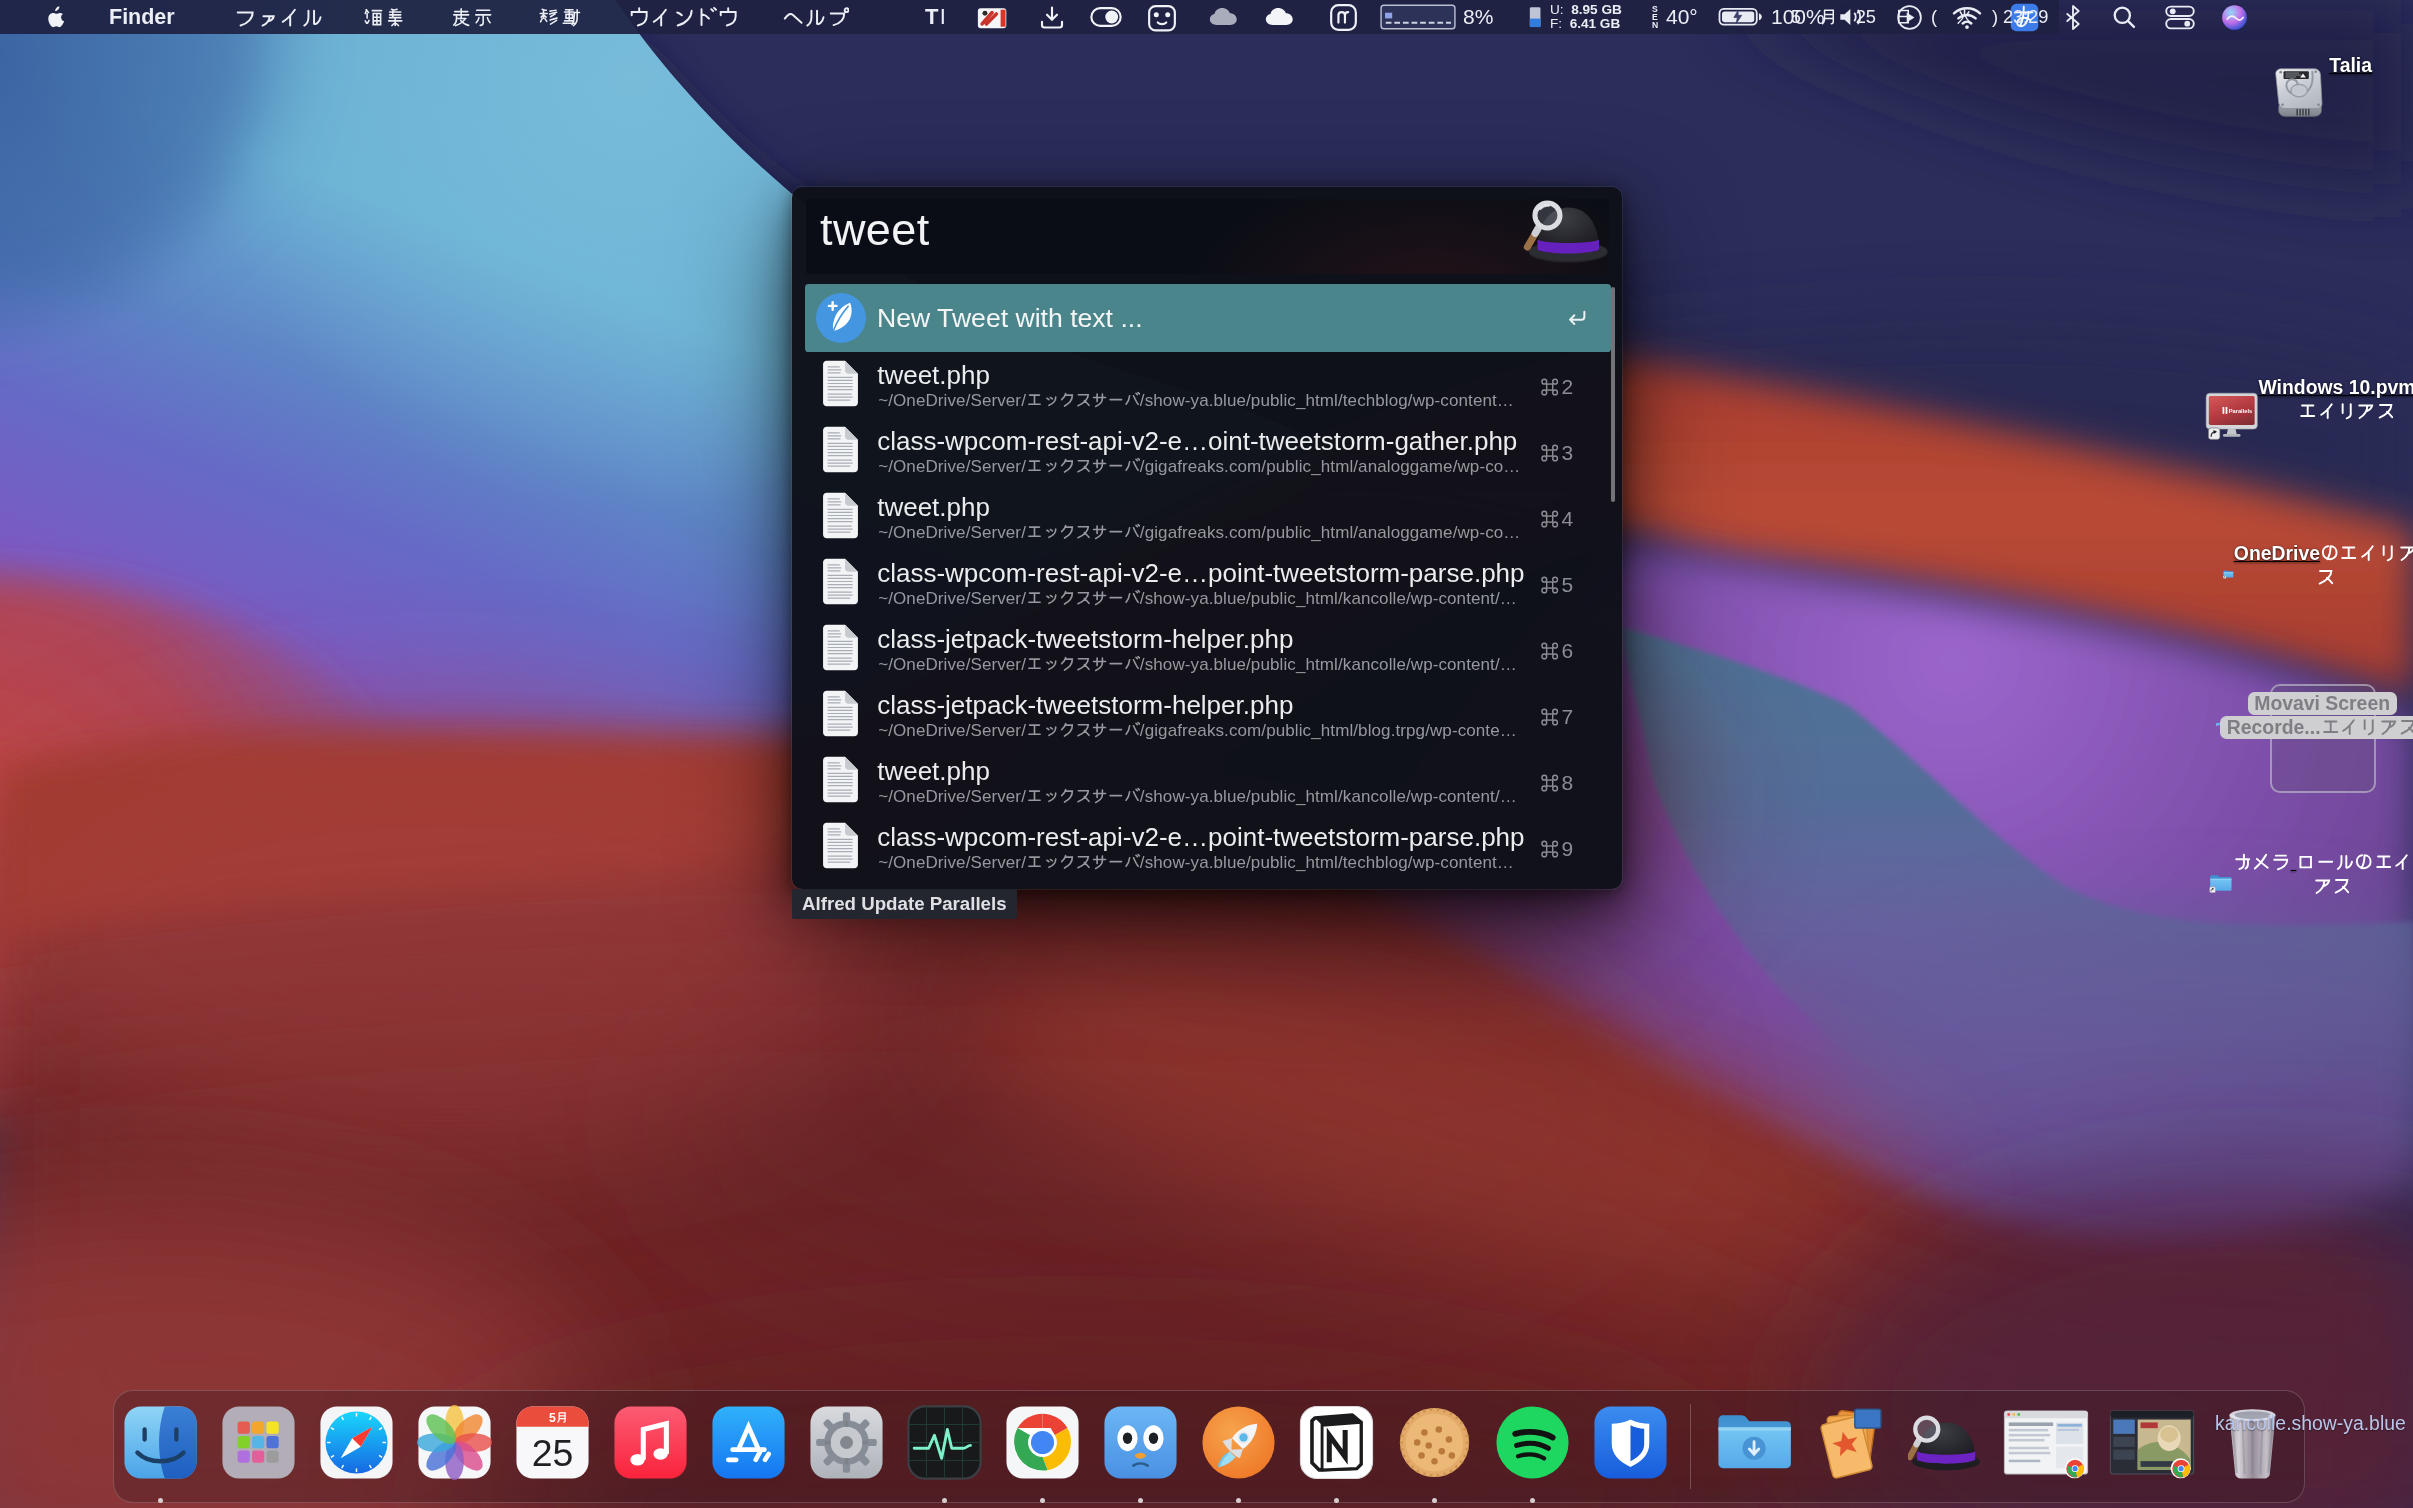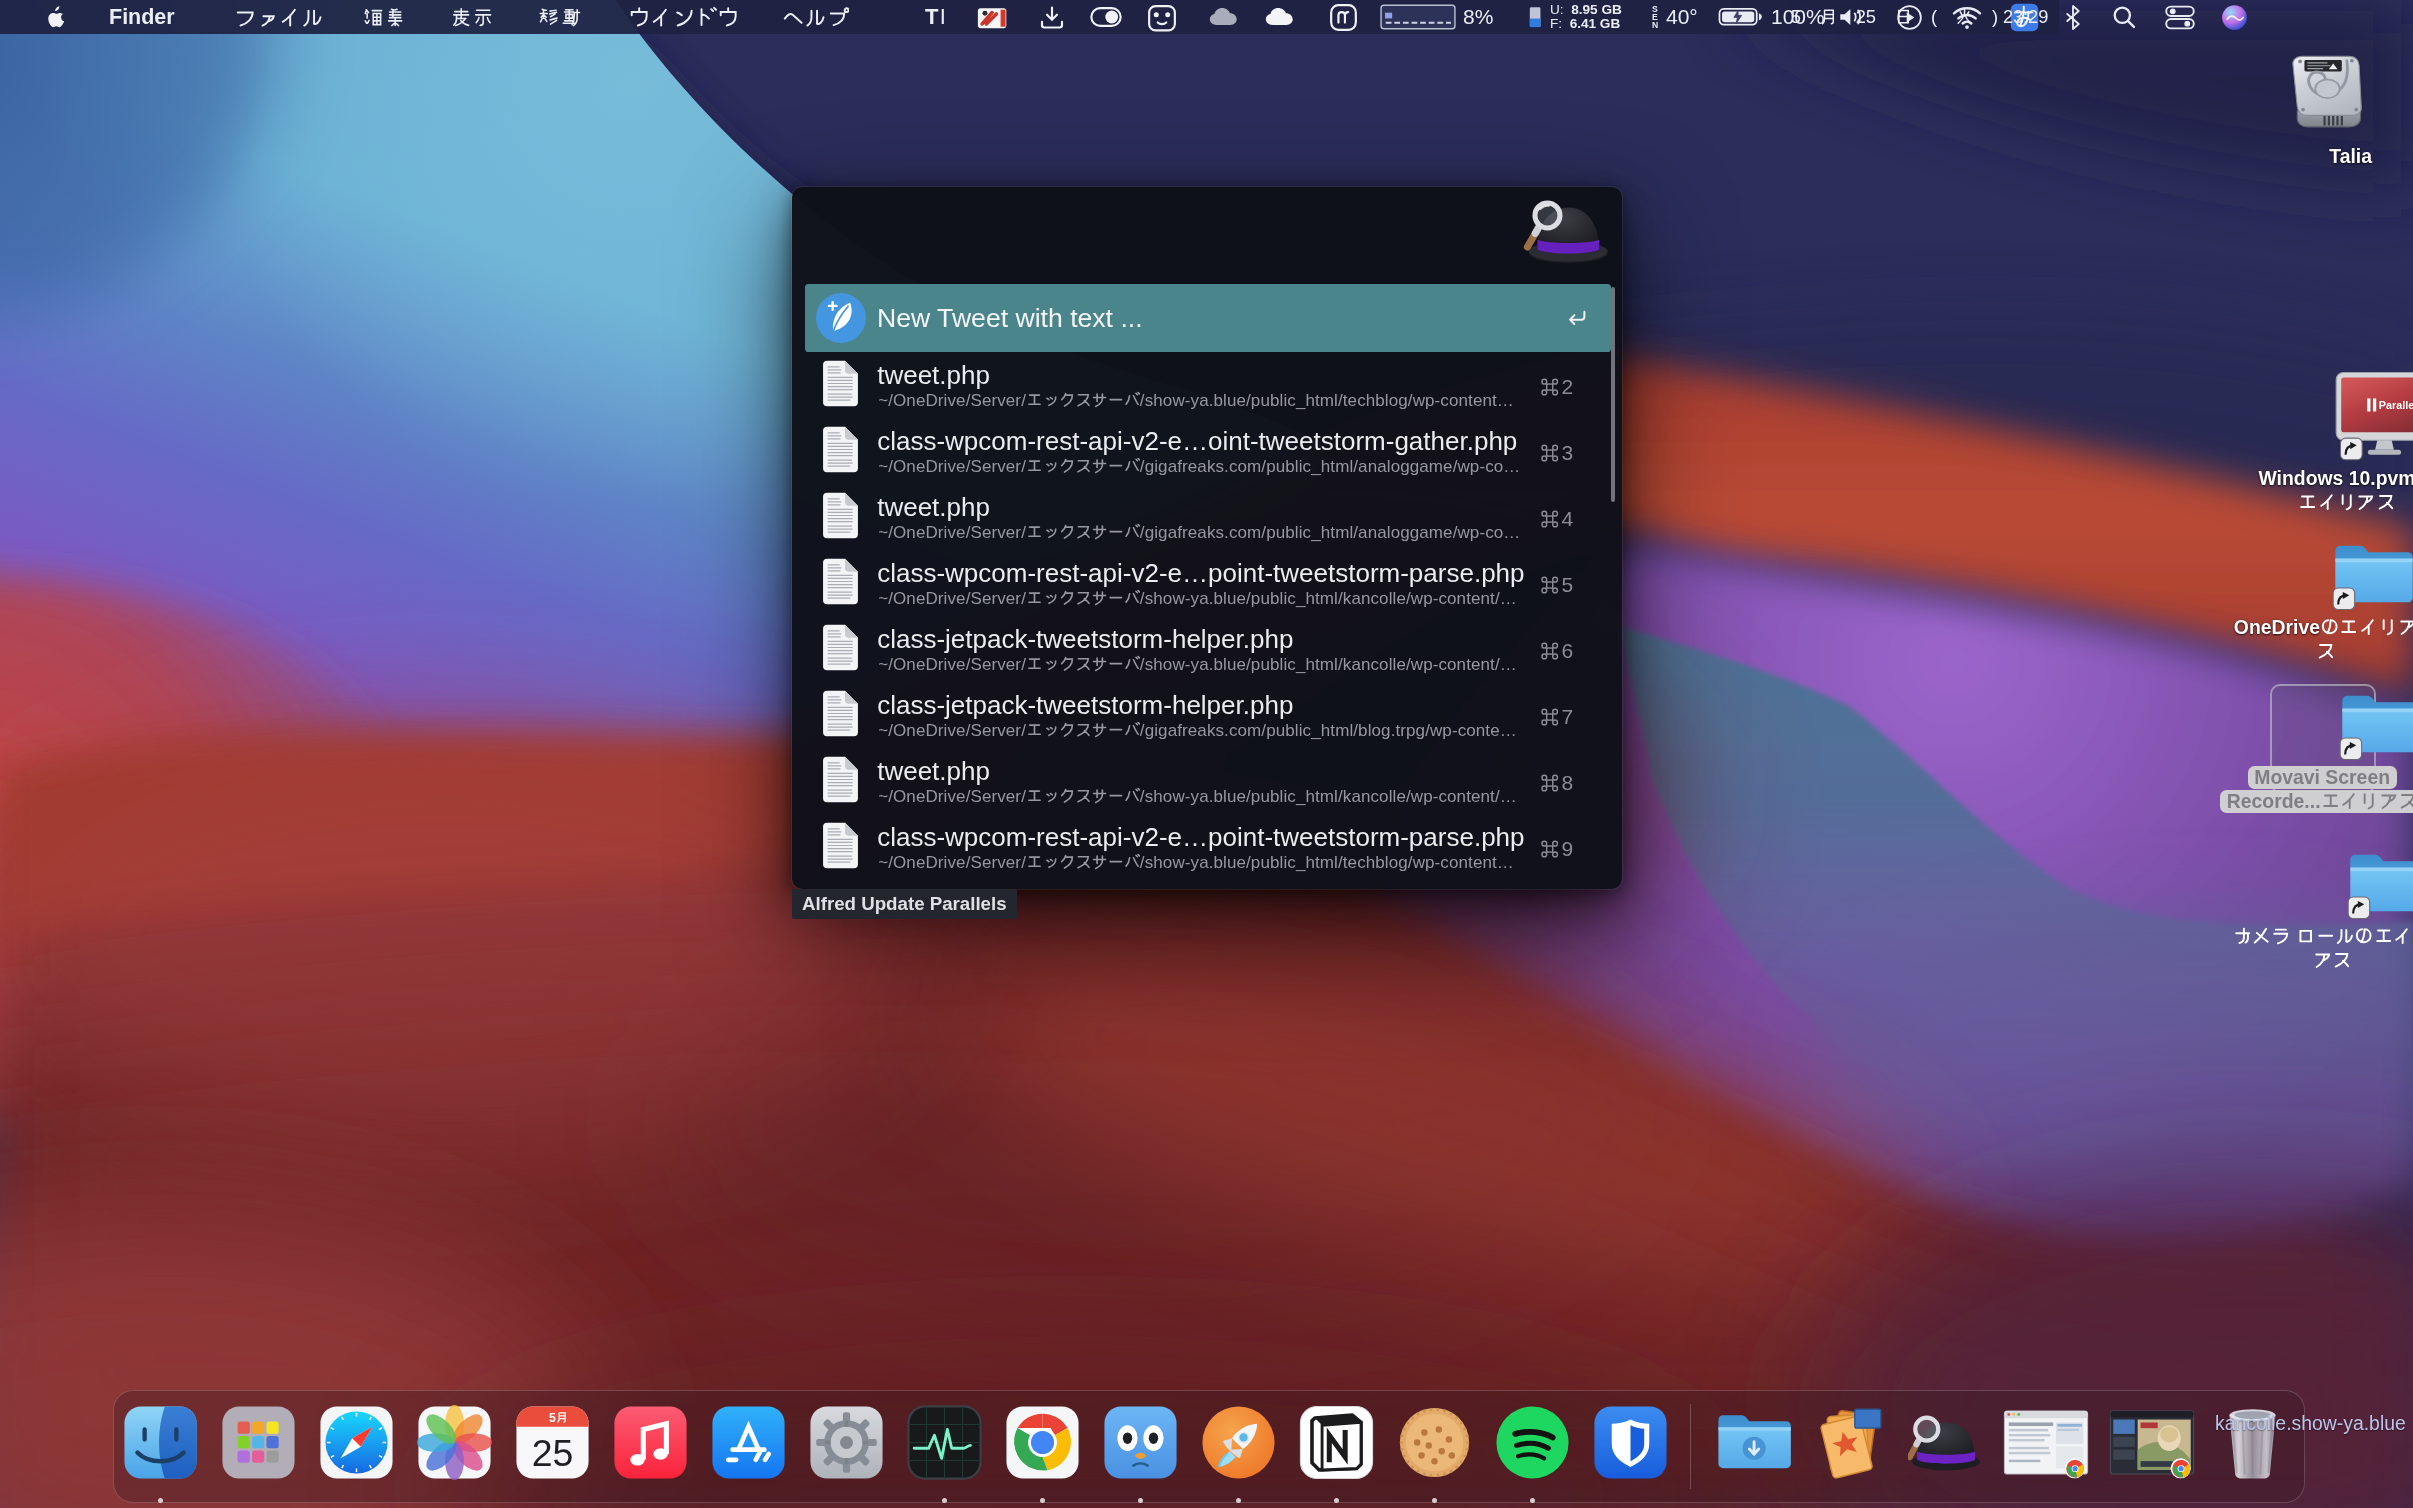--- a/index.html
+++ b/index.html
@@ -30,21 +30,21 @@
 .kx{display:inline-block;width:6.7em;height:1.02em;vertical-align:-0.14em;}
 .kx svg{width:100%;height:100%;display:block;}
 #tooltip{position:absolute;left:792px;top:889px;z-index:31;background:#23252f;color:#dfe0e4;
   font-size:18.7px;font-weight:700;padding:0 10px;line-height:30px;border-radius:1.4px;}
 #dock{position:absolute;left:113px;top:1390px;width:2192px;height:113px;z-index:40;
   background:rgba(52,24,33,0.34);border:0.7px solid rgba(255,255,255,0.18);border-radius:20px;
   box-sizing:border-box;display:flex;align-items:center;}
 .dicon{width:75px;height:75px;position:relative;flex:none;margin-top:-8px;}
 .dicon svg{position:absolute;left:0;top:0;}
 .ddot{position:absolute;left:35px;top:93px;width:5px;height:5px;border-radius:50%;background:rgba(240,235,235,0.85);}
-.desk{position:absolute;z-index:10;display:flex;flex-direction:column;align-items:flex-end;}
+.desk{position:absolute;z-index:10;display:flex;flex-direction:row;align-items:flex-start;text-decoration:underline;}
 .dlabel{margin-top:4.3px;font-size:19.4px;font-weight:700;color:#fff;text-align:center;line-height:24px;white-space:nowrap;
   text-shadow:0 0.7px 2.2px rgba(0,0,0,0.75), 0 0 1.4px rgba(0,0,0,0.5);}
 .dlabel .kn{width:1em;height:1em;vertical-align:-0.1em;}
 .chip{background:#cfcfd2;color:#7e7e84;border-radius:6.5px;padding:0 6.5px;text-shadow:none;display:inline-block;line-height:23px;}
 #dsel{position:absolute;left:2270px;top:684px;width:102px;height:105px;z-index:9;
   background:rgba(95,80,120,0.30);border:2.2px solid rgba(200,200,208,0.6);border-radius:10px;}
 .dv{width:1.4px;height:85px;background:rgba(255,255,255,0.22);margin-left:21.5px;margin-right:7.2px;flex:none;}
 #tblabel{position:absolute;left:2215px;top:1412px;z-index:41;font-size:19.4px;color:#b9c6ea;white-space:nowrap;
   text-shadow:0 0.7px 1.4px rgba(0,0,0,0.4);}
 </style>
@@ -524,20 +524,23 @@
         <svg viewBox="0 0 24 24" fill="none" stroke="currentColor" stroke-width="1.9" stroke-linecap="round">
           <use href="#k-hi"></use>
         </svg>
       </span>(<span class="kn">
         <svg viewBox="0 0 24 24" fill="none" stroke="currentColor" stroke-width="1.9" stroke-linecap="round">
           <use href="#k-ka2"></use>
         </svg>
       </span>)&nbsp;23:29</div>
 </div>
 <div id="alfred">
+<div id="srch">
+      <span class="q">tweet</span>
+    </div>
 <div id="hat"><svg width="89" height="73" viewBox="0 0 124 102">
 <defs>
           <radialGradient id="hatg" cx="0.42" cy="0.22" r="1.05">
             <stop offset="0" stop-color="#3d3d45"></stop>
             <stop offset="0.55" stop-color="#232329"></stop>
             <stop offset="1" stop-color="#121215"></stop>
           </radialGradient>
         </defs>
 <ellipse cx="63" cy="82" rx="55" ry="14" fill="#222227"></ellipse>
 <ellipse cx="63" cy="80" rx="55" ry="14" fill="#2c2c33"></ellipse>

